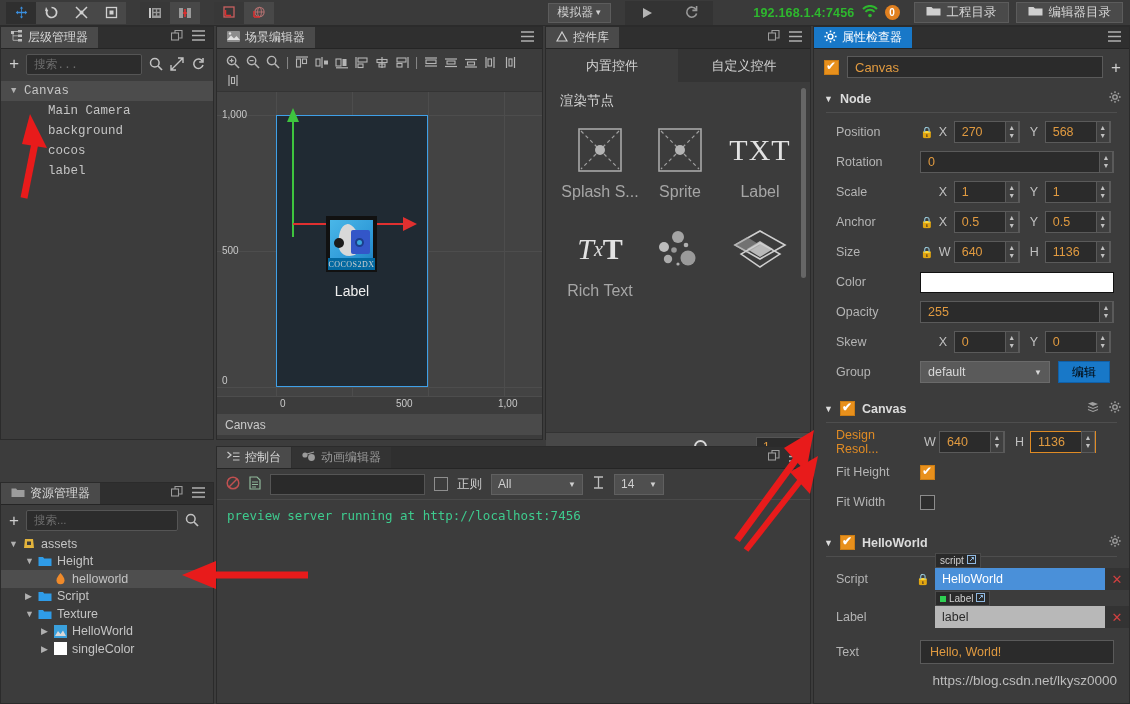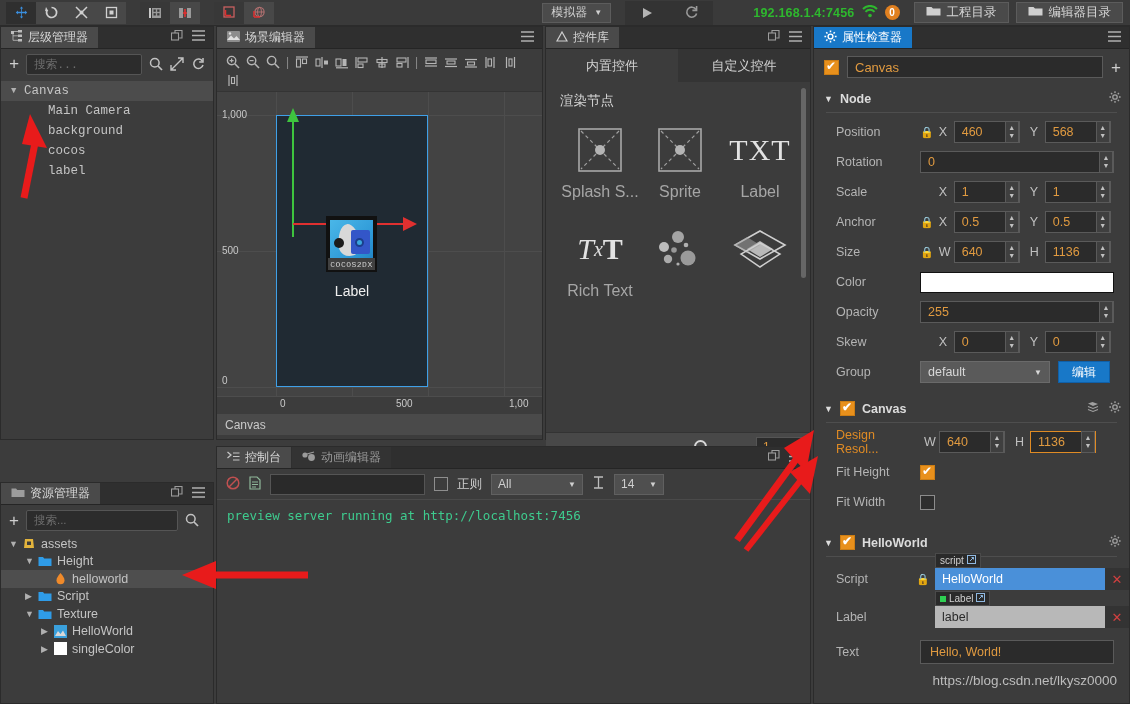--- a/index.html
+++ b/index.html
@@ -26,21 +26,21 @@
   }
   .tbtn.dark { background: #383838; }
   .tbtn.active { background: #2f2f2f; }
   .tgroup { display: flex; margin-left: 6px; }
   .tgroup.gap { margin-left: 14px; }
   .tb-spacer { flex: 1; }
 
   .simbtn {
     height: 20px; padding: 0 8px; background: #4b4b4b;
     border: 1px solid #5c5c5c; color: #d0d0d0; font-size: 12px;
-    display: flex; align-items: center; gap: 7px; cursor: pointer;
+    display: flex; align-items: center; gap: 1px; cursor: pointer;
     margin-right: 14px;
   }
   .playgroup { display: flex; background: #333; margin-right: 40px; }
   .playbtn {
     width: 44px; height: 24px; display: flex; align-items: center;
     justify-content: center; background: #333; cursor: pointer; color:#aaa;
   }
   .netinfo { display: flex; align-items: center; gap: 7px; margin-right: 14px; }
   .ip { color: #2eb82e; font-size: 12.5px; font-weight: bold; letter-spacing: .2px;}
   .badge {
@@ -134,23 +134,23 @@
   .sprite-blue { position: absolute; right: 3px; top: 10px; width: 19px; height: 24px;
                  background: #3356c8; border-radius: 2px; }
   .sprite-drop { position: absolute; left: 8px; top: 4px; width: 22px; height: 32px;
                  background: #d8d8d8; border-radius: 50% 50% 50% 50% / 70% 70% 30% 30%;
                  transform: rotate(-8deg); }
   .sprite-eye { position: absolute; left: 4px; top: 18px; width: 10px; height: 10px;
                 background: #1b1b1b; border-radius: 50%; }
   .sprite-eye2 { position: absolute; left: 25px; top: 18px; width: 9px; height: 9px;
                 background: #3aa6dd; border-radius: 50%; border: 2px solid #1b3e8c;}
   .sprite-txt { position: absolute; left: 0; right: 0; bottom: 0; height: 12px;
-                background: #404040; color: #d0d0d0; font-size: 8px;
+                background: #0369a1; color: #d0d0d0; font-size: 8px;
                 display: flex; align-items: center; justify-content: center;
-                letter-spacing: .5px; font-family: Liberation Mono, monospace; }
+                letter-spacing: .5px; font-family: Liberation Serif, serif; }
   .scene-label { position: absolute; left: 0; right: 0; top: 168px; text-align: center;
                  color: #efefef; font-size: 14px; }
   .s-ruler-b { position: relative; height: 18px; background: #3c3c3c;
                border-top: 1px solid #4d4d4d; }
   .s-footer { height: 21px; background: #4a4a4a; display: flex; align-items: center;
               padding-left: 8px; color: #c9c9c9; font-size: 12px; }
 
   
   #widgets { left: 545px; top: 26px; width: 266px; height: 414px; }
   .w-tabs { display: flex; height: 33px; background: #3c3c3c; }
@@ -220,21 +220,21 @@
           display: flex; flex-direction: column; align-items: center;
           justify-content: center; color: #c0c0c0; font-size: 7px; line-height: 8px; }
   .w66 { width: 66px; }
   .wide { width: 194px; }
   .colorfield { width: 194px; height: 21px; background: #fff;
                 border: 1px solid #121212; }
   .selectfield { width: 130px; height: 22px; background: #5a5a5a; border: 1px solid #6a6a6a;
                  color: #d8d8d8; font-size: 12.5px; display: flex; align-items: center;
                  justify-content: space-between; padding: 0 7px; cursor: pointer; }
   .bluebtn { width: 52px; height: 22px; background: #1878c8; border: 1px solid #1060a8;
-             color: #ffffff; font-size: 12px; display: flex; align-items: center;
+             color: #000000; font-size: 12px; display: flex; align-items: center;
              justify-content: center; cursor: pointer; margin-left: 8px; }
   .tagwrap { position: relative; }
   .tag { position: absolute; left: 0; top: -15px; height: 15px; background: #2a2a2a;
          border: 1px solid #4a4a4a; color: #d0d0d0; font-size: 10px;
          display: flex; align-items: center; gap: 3px; padding: 0 4px; }
   .tagdot { width: 6px; height: 6px; background: #2ecf52; }
   .reffield { width: 170px; height: 22px; display: flex; align-items: center;
               padding-left: 7px; font-size: 12.5px; }
   .reffield.blue { background: #4a90d9; color: #fff; }
   .reffield.gray { background: #b8b8b8; color: #2a2a2a; }
@@ -593,21 +593,21 @@
             <div class="sprite-eye2"></div>
           </div>
           <div class="sprite-txt">COCOS2DX</div>
         </div>
         <div class="scene-label">Label</div>
       </div>
     </div>
     <div class="s-ruler-b">
       <div class="axis-label" style="left:63px; top:1px;">0</div>
       <div class="axis-label" style="left:179px; top:1px;">500</div>
-      <div class="axis-label" style="left:292px; top:1px;">1,00</div>
+      <div class="axis-label" style="left:281px; top:1px;">1,00</div>
     </div>
     <div class="s-footer">
       <span>Canvas</span>
     </div>
   </div>
 
   <div class="panel" id="widgets">
     <div class="panel-tabs">
       <div class="ptab">
         <span>
@@ -926,21 +926,21 @@
         </span>
       </span>
     </div>
     <div class="hr"></div>
 
     <div class="prop">
       <span class="plabel">Position</span>
       <span class="lock">🔒</span>
       <span class="axis">X</span>
       <div class="numfield w66">
-        <span>460</span>
+        <span>270</span>
         <span class="spin">▲<br>▼</span>
       </div>
       <span class="axis" style="margin-left:10px;">Y</span>
       <div class="numfield w66">
         <span>568</span>
         <span class="spin">▲<br>▼</span>
       </div>
     </div>
 
     <div class="prop">

